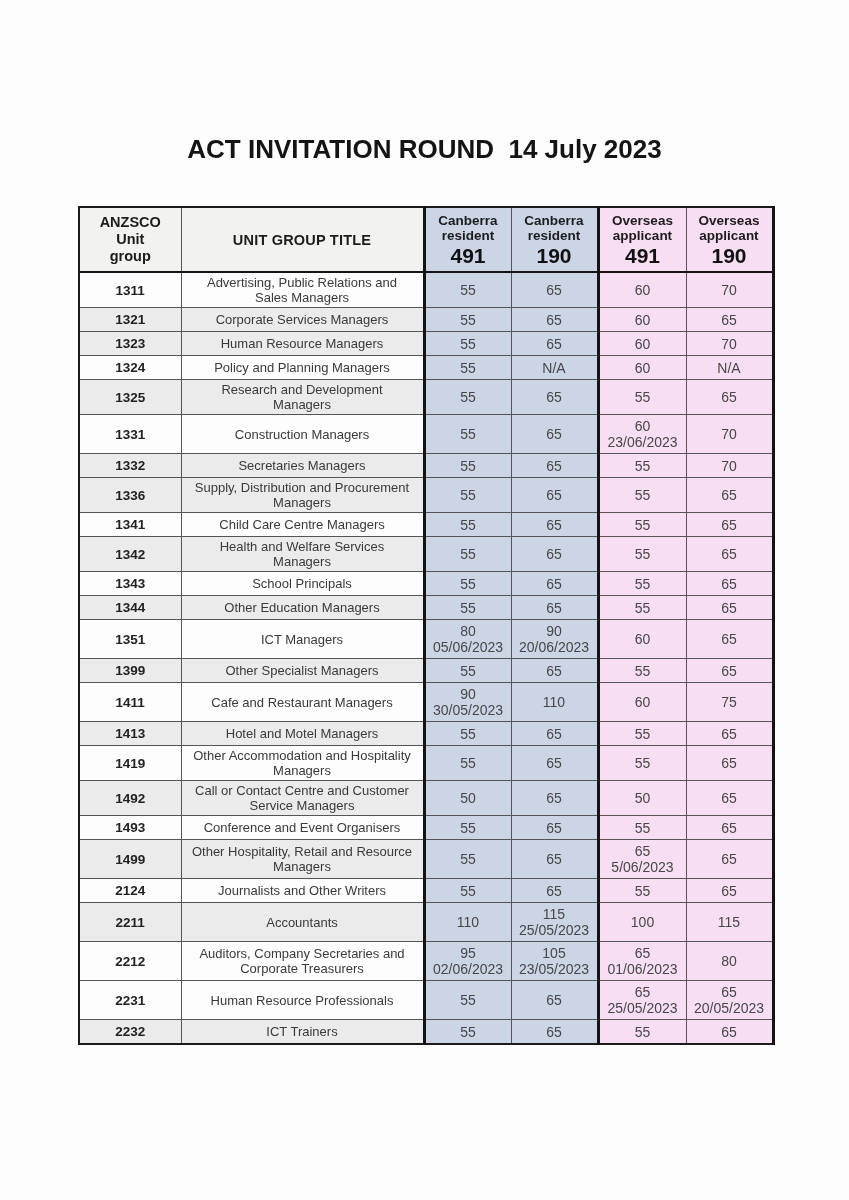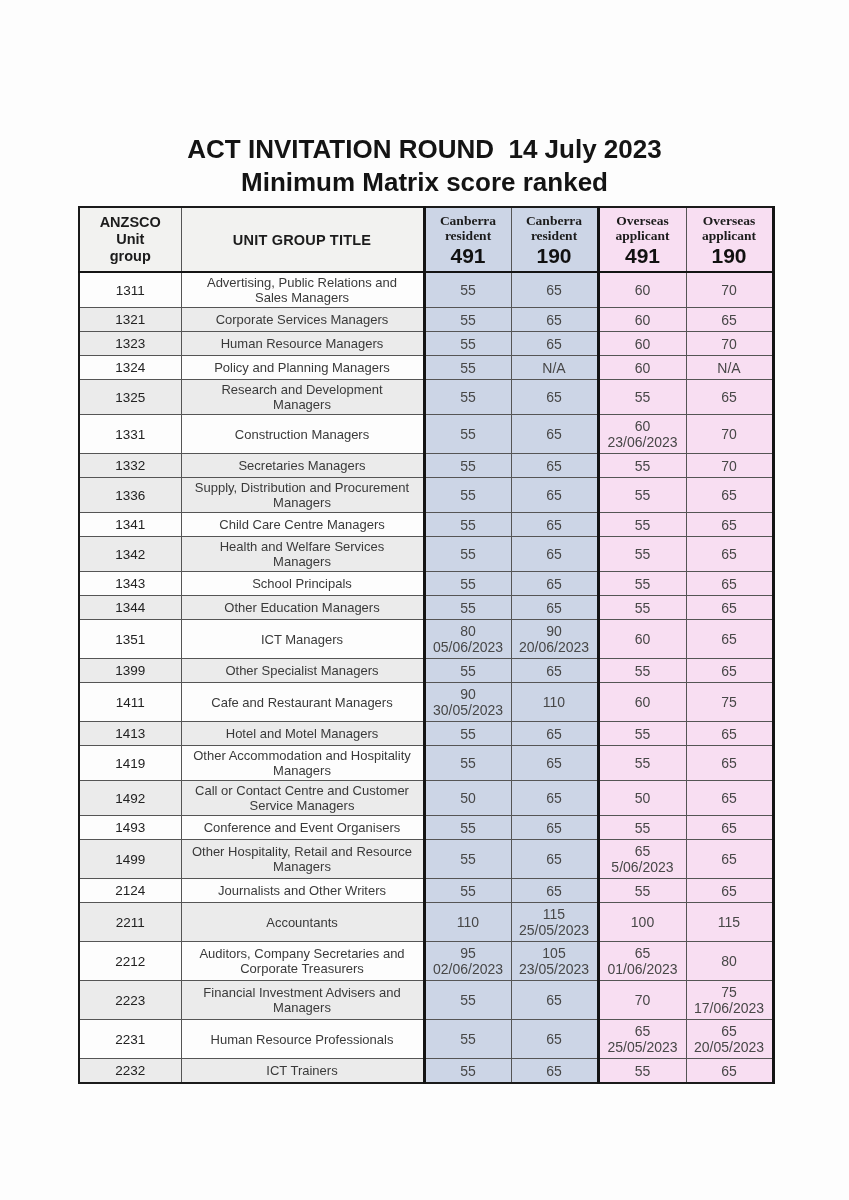--- a/index.html
+++ b/index.html
@@ -45,54 +45,52 @@
     background:var(--header-gray);
     font-weight:bold; color:#1c1c1c;
   }
   .h-anzsco { font-size:14.5px; line-height:17px; white-space:pre-line; }
   .h-title  { font-size:14.5px; letter-spacing:0.2px; }
   .h-label {
     display:block; font-weight:bold;
     font-size:13.5px; line-height:15px;
     white-space:pre-line; color:#1c1c1c;
     padding-top:4px;
-    font-family:Liberation Serif, serif;
   }
   .h-visa {
     display:block; font-weight:bold;
     font-size:21px; line-height:25px;
     color:#111; padding-bottom:2px;
   }
 
   .blue { background:var(--blue); }
   .pink { background:var(--pink); }
 
   tbody td { height:17px; }
   .c-code {
-    font-weight:normal; font-size:13.5px; color:#222;
+    font-weight:bold; font-size:13.5px; color:#222;
     background:#fdfdfd; padding:3px 2px;
   }
   .c-title {
     font-size:13px; color:#3a3a3a; line-height:15px;
     background:#fdfdfd; padding:2px 10px;
   }
   tr.shaded .c-code, tr.shaded .c-title { background:var(--stripe); }
   .c-score {
     font-size:14px; color:#474747; line-height:16px;
     white-space:pre-line; padding:3px 2px;
   }
 </style>
 </head>
 <body>
 
 <div class="page">
 
   <div class="title">
     <div>ACT INVITATION ROUND  14 July 2023</div>
-    <div>Minimum Matrix score ranked</div>
   </div>
 
   <table class="matrix">
     <colgroup>
       <col style="width:102px">
       <col style="width:243px">
       <col style="width:87px">
       <col style="width:87px">
       <col style="width:88px">
       <col style="width:87px">
@@ -312,29 +310,20 @@
     <td class="c-code">2212</td>
     <td class="c-title">Auditors, Company Secretaries and Corporate Treasurers</td>
     <td class="c-score blue group-left">95
 02/06/2023</td>
     <td class="c-score blue">105
 23/05/2023</td>
     <td class="c-score pink group-left">65
 01/06/2023</td>
     <td class="c-score pink last-col">80</td>
   </tr>
-        <tr class="shaded">
-    <td class="c-code">2223</td>
-    <td class="c-title">Financial Investment Advisers and Managers</td>
-    <td class="c-score blue group-left">55</td>
-    <td class="c-score blue">65</td>
-    <td class="c-score pink group-left">70</td>
-    <td class="c-score pink last-col">75
-17/06/2023</td>
-  </tr>
         <tr>
     <td class="c-code">2231</td>
     <td class="c-title">Human Resource Professionals</td>
     <td class="c-score blue group-left">55</td>
     <td class="c-score blue">65</td>
     <td class="c-score pink group-left">65
 25/05/2023</td>
     <td class="c-score pink last-col">65
 20/05/2023</td>
   </tr>

